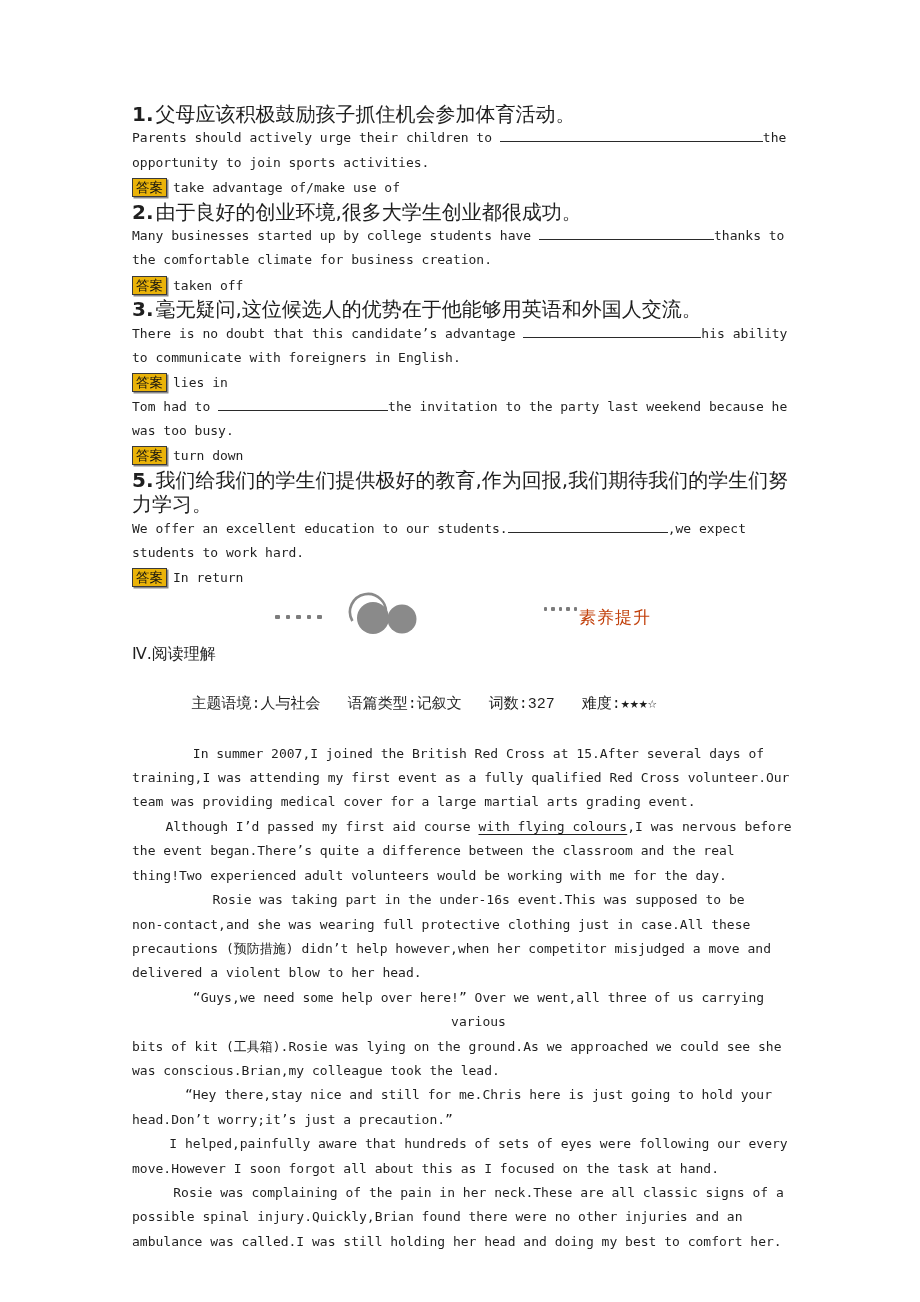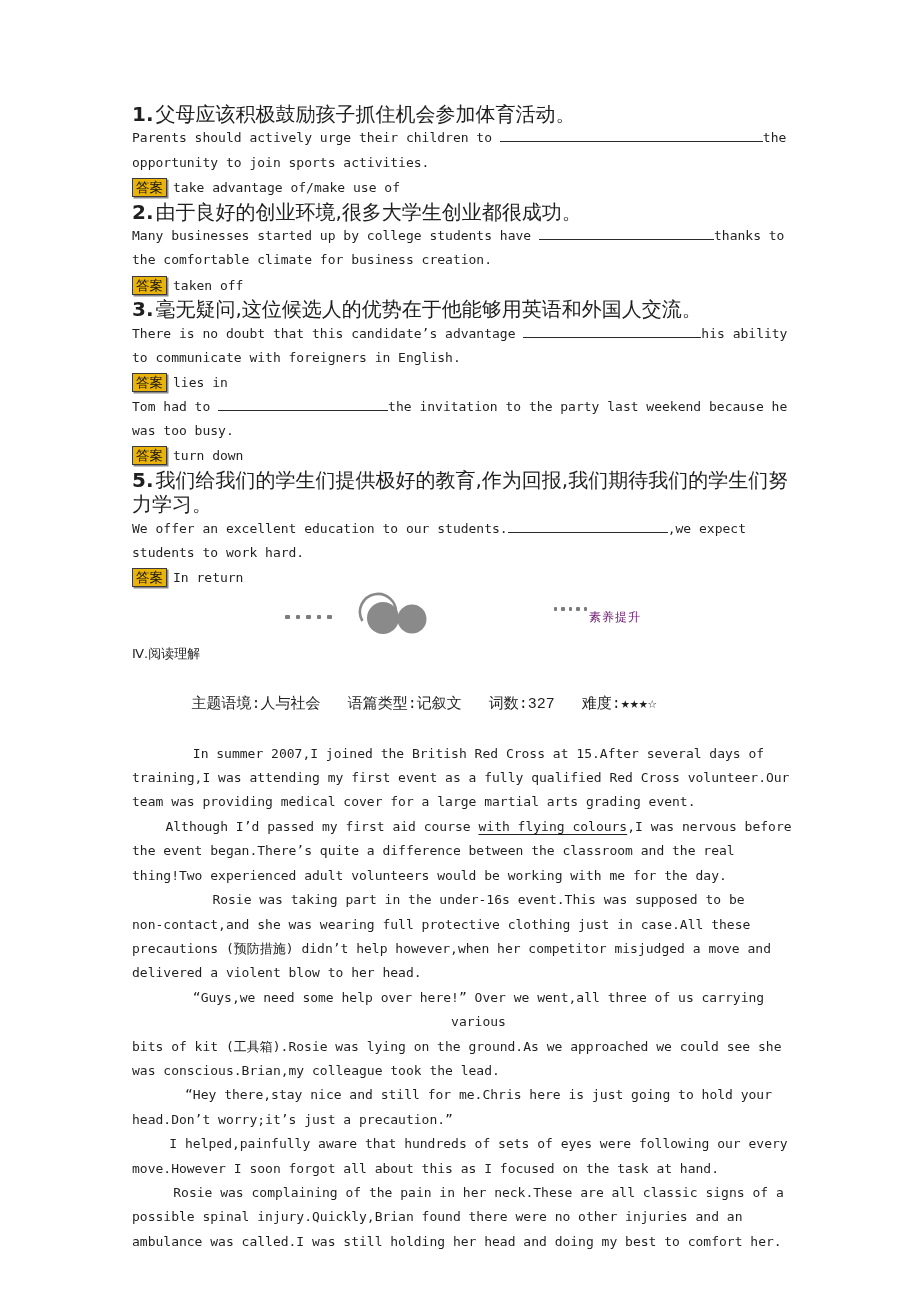--- a/index.html
+++ b/index.html
@@ -53,27 +53,27 @@
     display: flex;
     align-items: center;
     justify-content: center;
   }
   .dots { display: inline-flex; gap: 6px; align-items: center; }
   .dot { width: 4.5px; height: 4.5px; background: #7c7c7c; border-radius: 1px; }
   .dot.sm { width: 3.5px; height: 3.5px; }
   .divider .graphic { margin: 0 0 0 10px; }
   .divider .spacer { width: 108px; }
   .comp-label {
-    font-size: 12px;
+    font-size: 17px;
     font-family: Liberation Mono, monospace;
-    color: #701a75;
+    color: #c2410c;
     letter-spacing: 1px;
   }
   .dots-sup { display: inline-flex; gap: 4px; transform: translateY(-8px); margin-right: 2px; }
-  .section-title { font-size: 13px; font-family: "DejaVu Sans", sans-serif; }
+  .section-title { font-size: 16px; font-family: "DejaVu Sans", sans-serif; }
   .meta-line { padding-left: 31px; font-size: 15px; font-family: "DejaVu Sans", sans-serif; }
   .meta-line span { margin-right: 27px; font-family: Liberation Mono, monospace; }
   .meta-line span:last-child { margin-right: 16px; }
   .indent { padding-left: 31px; text-align: center; }
   .u { text-decoration: underline; text-underline-offset: 3px; }
 </style>
 </head>
 <body>
 
 <div class="page">

